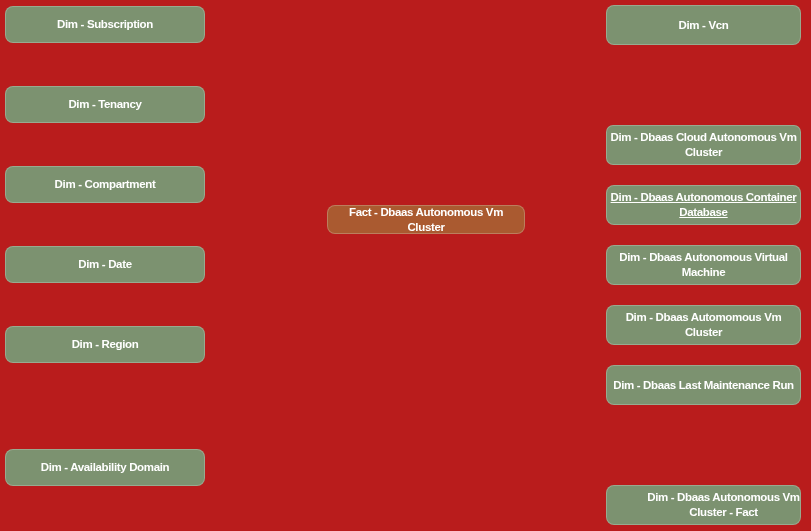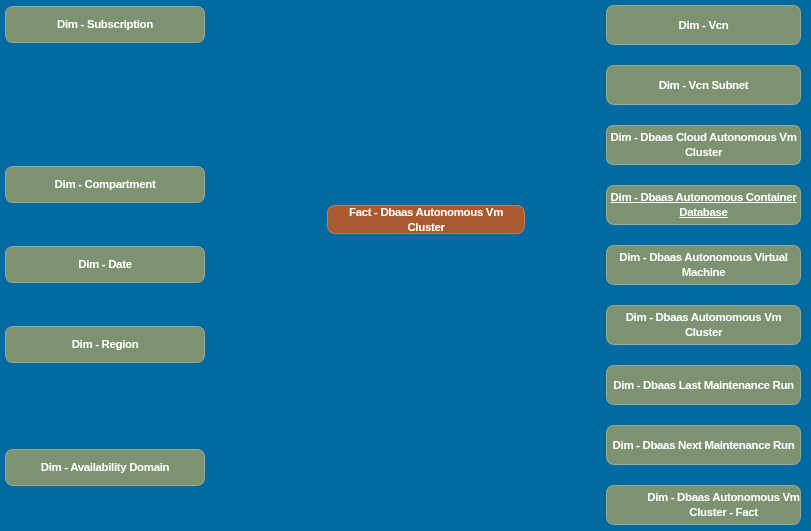--- a/index.html
+++ b/index.html
@@ -4,21 +4,21 @@
 <style>
   html, body {
     margin: 0;
     padding: 0;
     background: #000000;
   }
   #canvas {
     position: relative;
     width: 811px;
     height: 531px;
-    background: #0369a1;
+    background: #b91c1c;
     overflow: hidden;
     font-family: "Liberation Sans", sans-serif;
   }
   .node {
     position: absolute;
     box-sizing: border-box;
     display: flex;
     align-items: center;
     justify-content: center;
     text-align: center;
@@ -49,36 +49,35 @@
   .r0 { top: 5px; }   .r1 { top: 65px; }  .r2 { top: 125px; border-radius: 7px; }
   .r3 { top: 185px; text-decoration: underline; } .r4 { top: 245px; } .r5 { top: 305px; }
   .r6 { top: 365px; } .r7 { top: 425px; } .r8 { top: 485px; padding-left: 40px; }
 </style>
 </head>
 <body>
 
 <div id="canvas">
 
   <div class="node dim left-col l0">Dim - Subscription</div>
+  <div class="node dim left-col l1">Dim - Tenancy</div>
   <div class="node dim left-col l2">Dim - Compartment</div>
   <div class="node dim left-col l3">Dim - Date</div>
   <div class="node dim left-col l4">Dim - Region</div>
   <div class="node dim left-col l5">Dim - Availability Domain</div>
 
   <div class="node fact center-col">Fact - Dbaas Autonomous Vm
 Cluster</div>
 
   <div class="node dim right-col r0">Dim - Vcn</div>
-  <div class="node dim right-col r1">Dim - Vcn Subnet</div>
   <div class="node dim right-col r2">Dim - Dbaas Cloud Autonomous Vm
 Cluster</div>
   <div class="node dim right-col r3">Dim - Dbaas Autonomous Container
 Database</div>
   <div class="node dim right-col r4">Dim - Dbaas Autonomous Virtual
 Machine</div>
   <div class="node dim right-col r5">Dim - Dbaas Automomous Vm
 Cluster</div>
   <div class="node dim right-col r6">Dim - Dbaas Last Maintenance Run</div>
-  <div class="node dim right-col r7">Dim - Dbaas Next Maintenance Run</div>
   <div class="node dim right-col r8">Dim - Dbaas Autonomous Vm
 Cluster - Fact</div>
 
 </div>
 
 </body></html>

